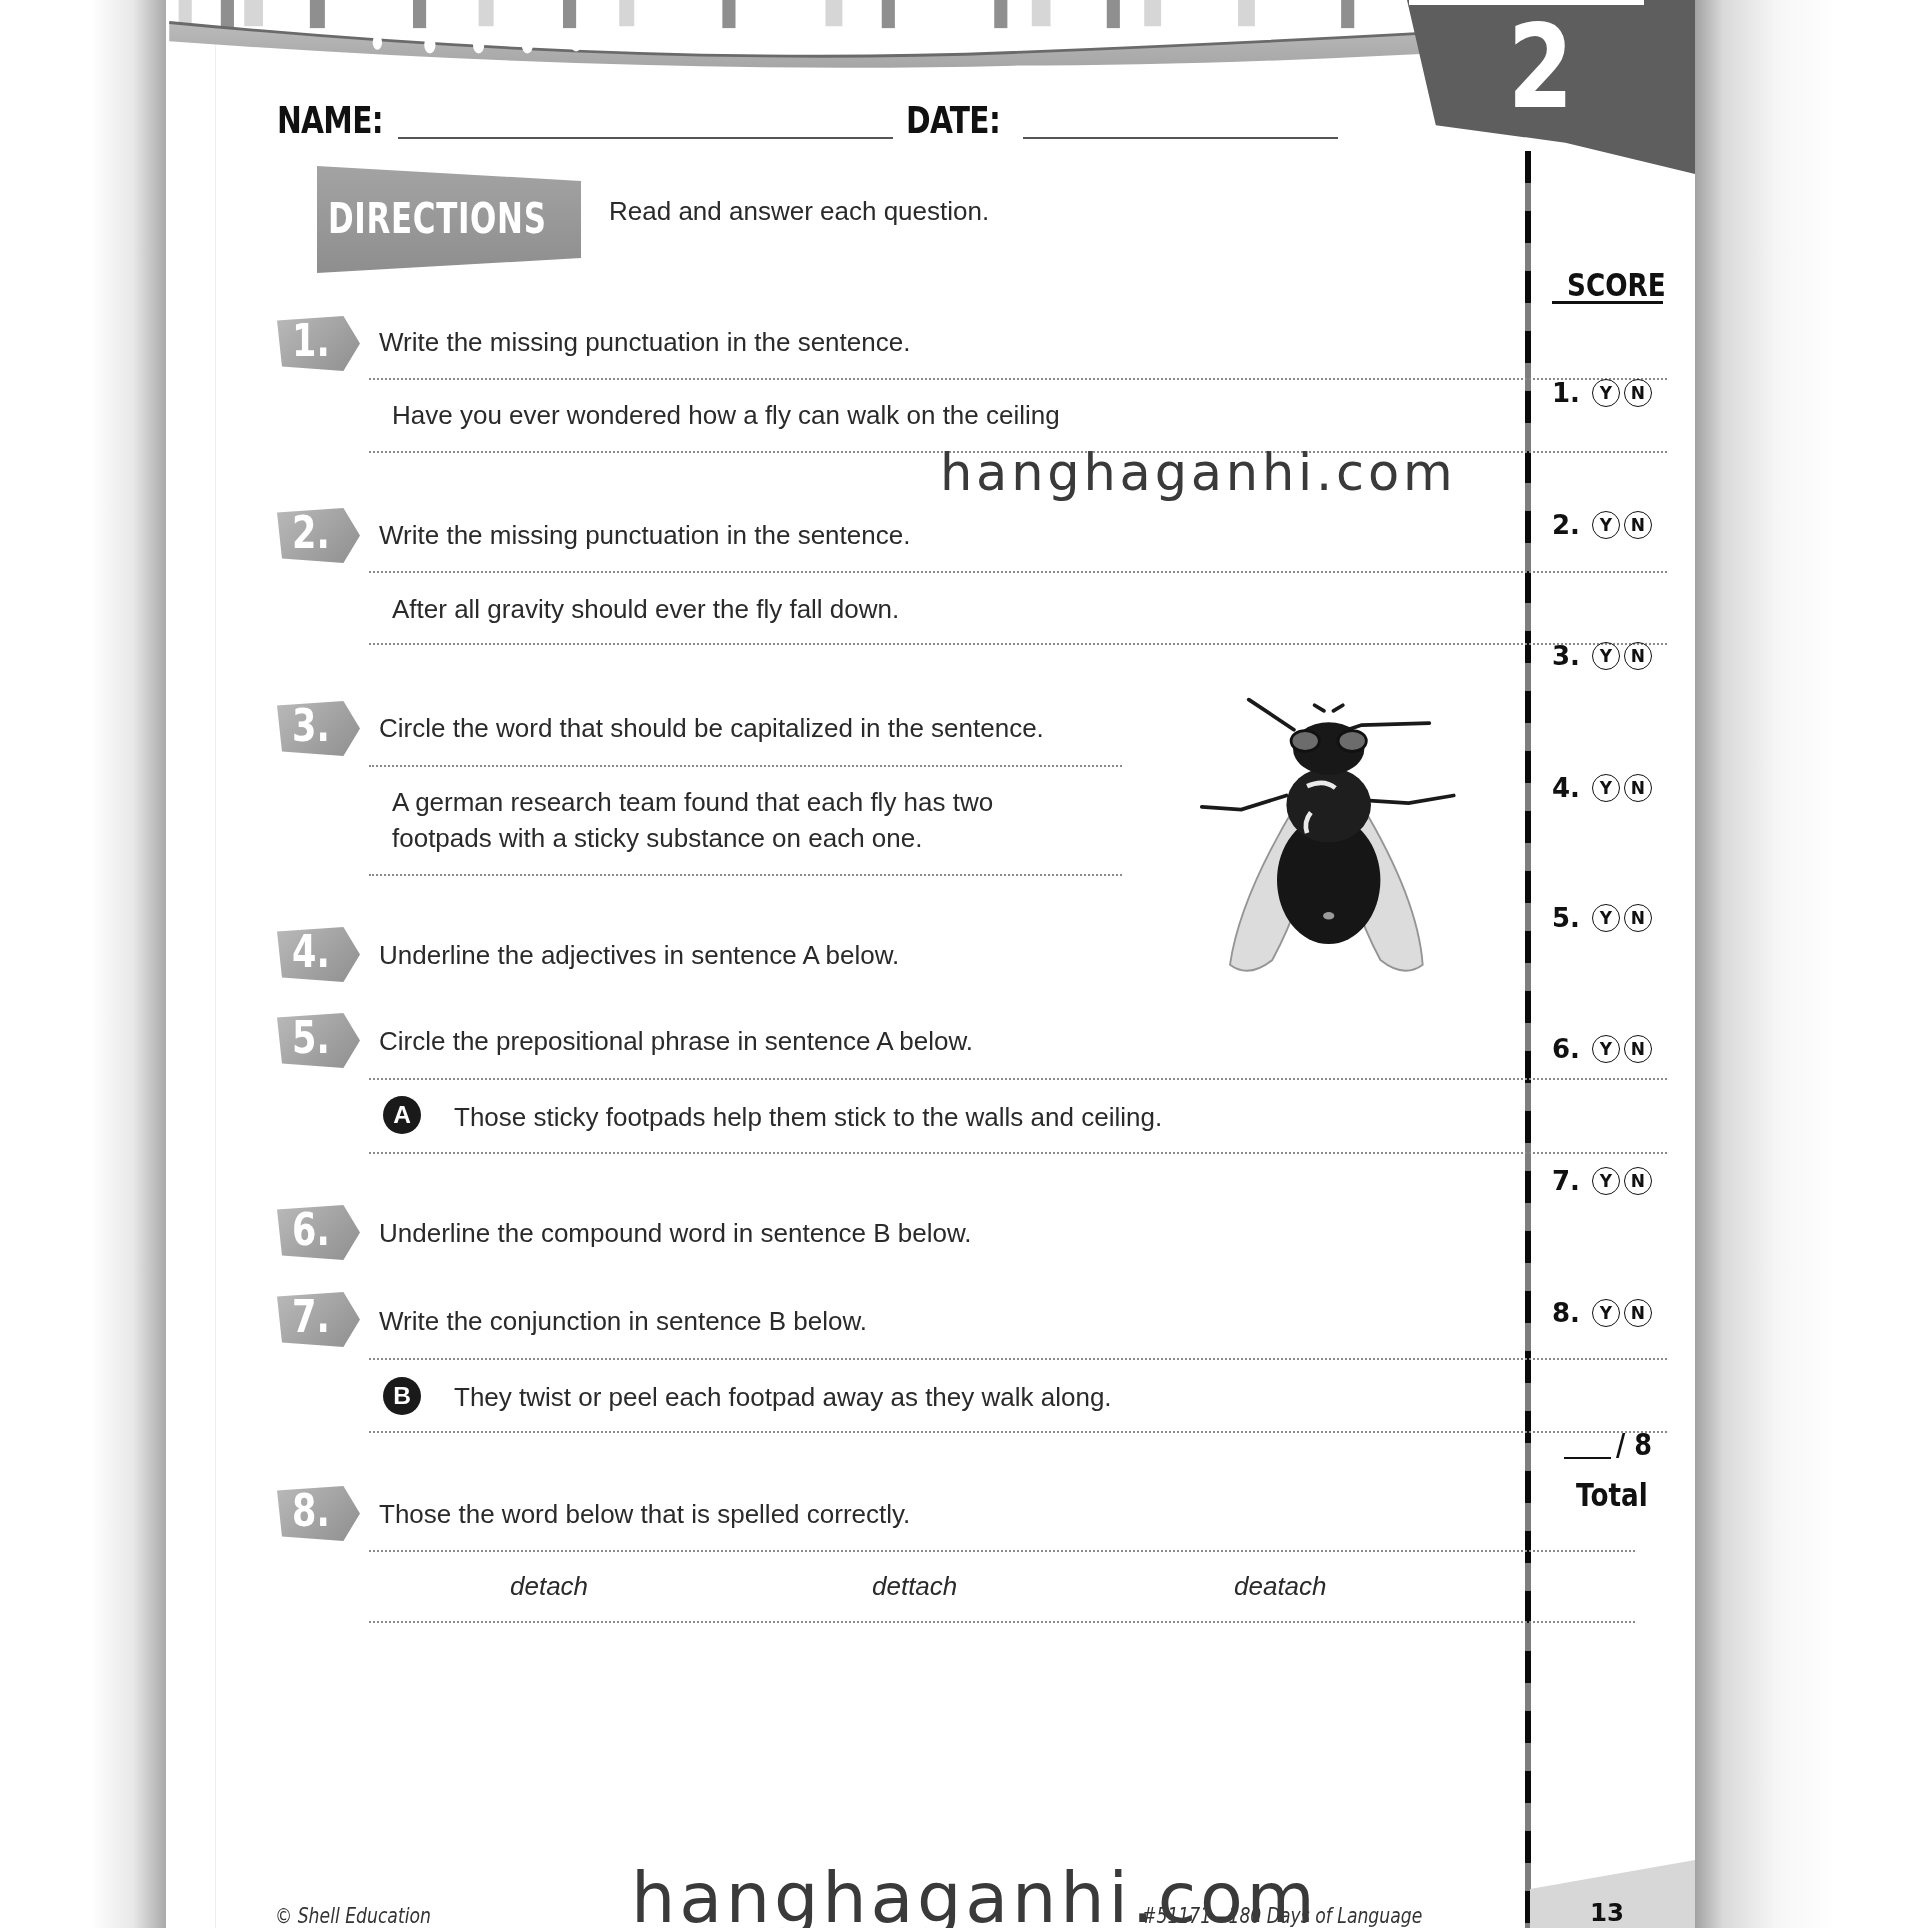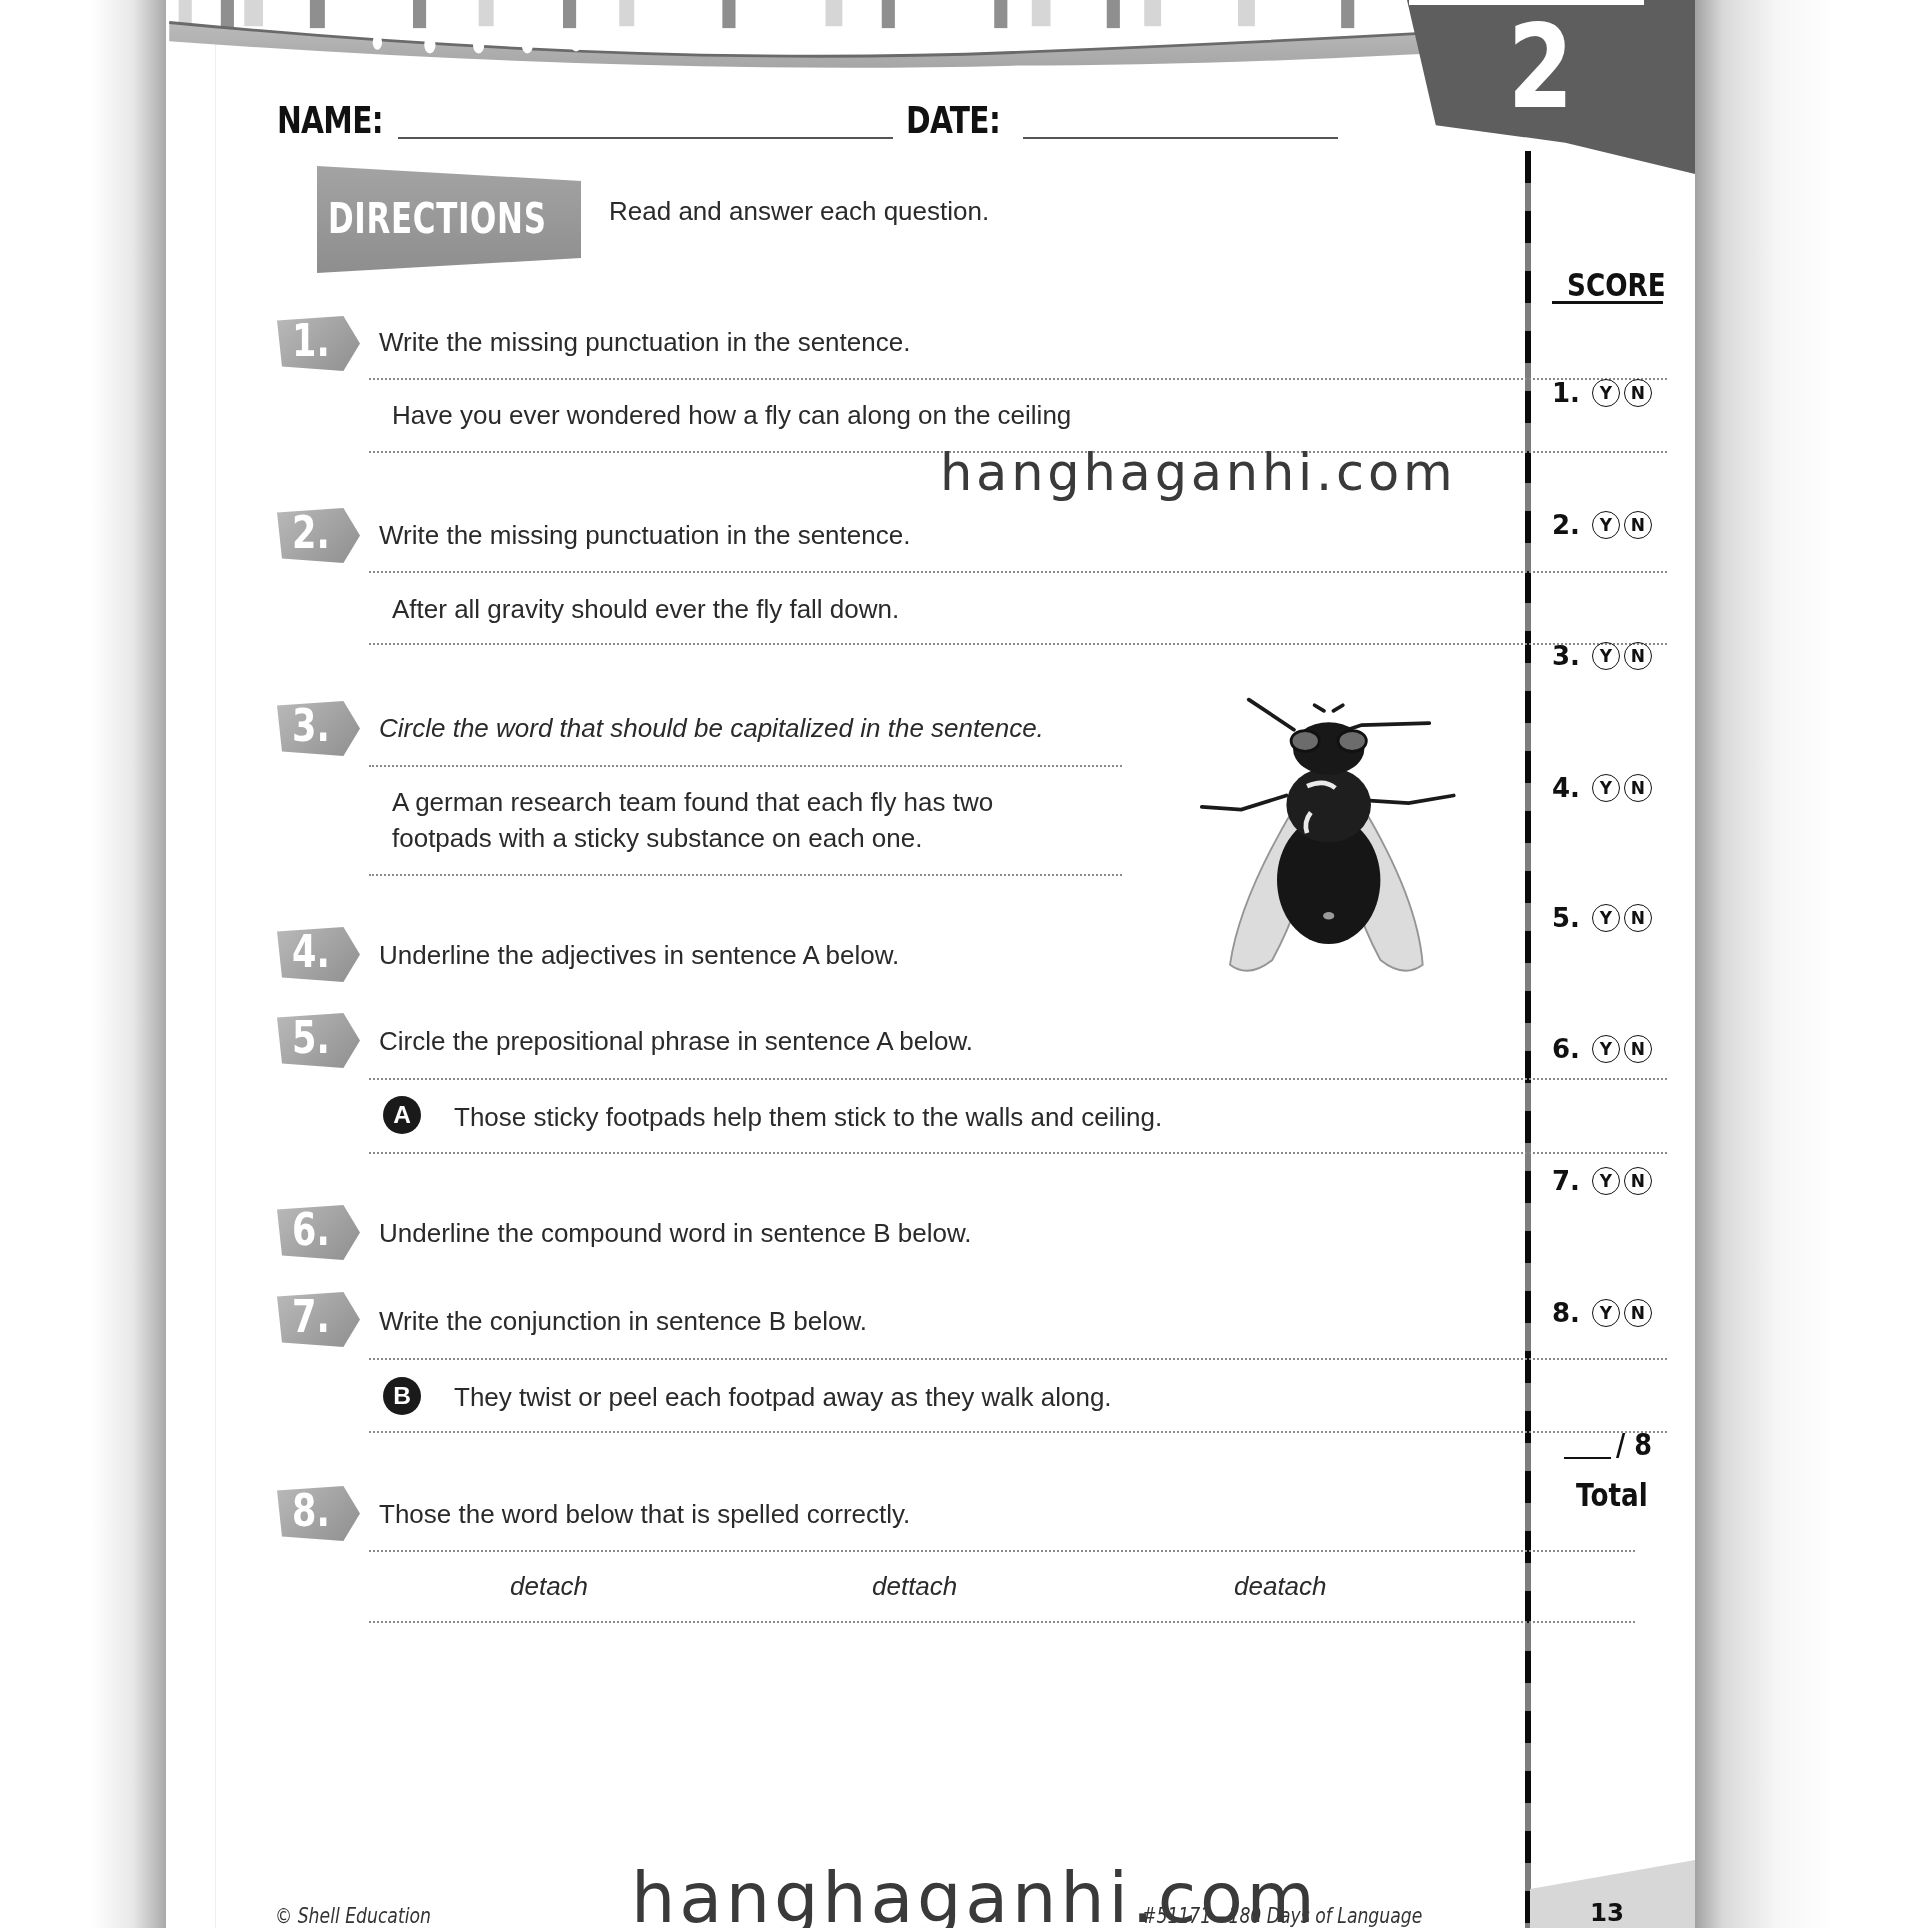--- a/index.html
+++ b/index.html
@@ -195,35 +195,35 @@
   <div class="directions-text">DIRECTIONS</div>
   <div class="directions-instr">Read and answer each question.</div>
 
   <div class="divider"></div>
 
   <div class="q-num" style="top:316px;">
       <span>1.</span>
     </div>
   <div class="q-prompt" style="top:327px;">Write the missing punctuation in the sentence.</div>
   <div class="dots" style="top:378px;left:203px;width:1298px;"></div>
-  <div class="sentence" style="top:397px;">Have you ever wondered how a fly can along on the ceiling</div>
+  <div class="sentence" style="top:397px;">Have you ever wondered how a fly can walk on the ceiling</div>
   <div class="dots" style="top:451px;left:203px;width:1298px;"></div>
 
   <div class="q-num" style="top:508px;">
       <span>2.</span>
     </div>
   <div class="q-prompt" style="top:520px;">Write the missing punctuation in the sentence.</div>
   <div class="dots" style="top:571px;left:203px;width:1298px;"></div>
   <div class="sentence" style="top:591px;">After all gravity should ever the fly fall down.</div>
   <div class="dots" style="top:643px;left:203px;width:1298px;"></div>
 
   <div class="q-num" style="top:701px;">
       <span>3.</span>
     </div>
-  <div class="q-prompt" style="top:713px;font-style:italic;">Circle the word that should be capitalized in the sentence.</div>
+  <div class="q-prompt" style="top:713px;">Circle the word that should be capitalized in the sentence.</div>
   <div class="dots" style="top:765px;left:203px;width:753px;"></div>
   <div class="sentence" style="top:784px;">A german research team found that each fly has two</div>
   <div class="sentence" style="top:820px;">footpads with a sticky substance on each one.</div>
   <div class="dots" style="top:874px;left:203px;width:753px;"></div>
 
   <svg class="fly" viewBox="0 0 300 320" width="282" height="301">
     <g stroke="#1a1a1a" stroke-width="4" fill="none" stroke-linecap="round">
       <path d="M118 40 L 70 8"></path>
       <path d="M175 40 L 190 35 L 262 33"></path>
       <path d="M110 110 L 62 125 L 20 122"></path>

